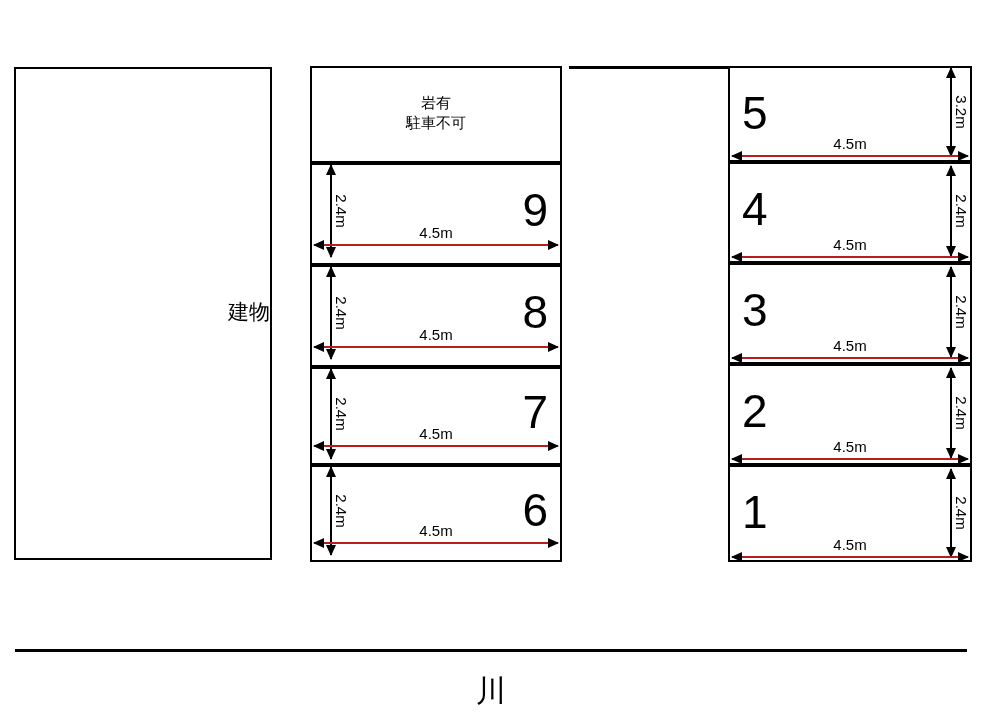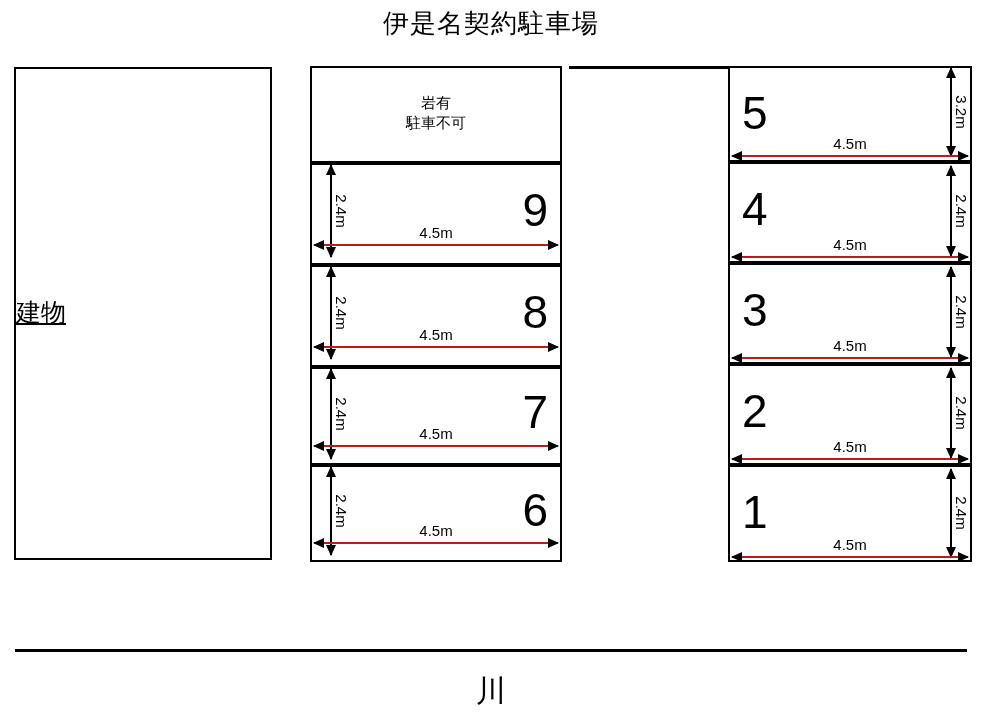--- a/index.html
+++ b/index.html
@@ -45,24 +45,23 @@
     height: 493px;
     border: 2px solid #000;
     box-sizing: border-box;
     background: #fff;
   }
   #building-label {
     position: absolute;
     left: 0;
     top: 228px;
     width: 100%;
-    text-align: left;
-    font-size: 25px;
+    text-align: right;
+    font-size: 21px;
     line-height: 30px;
-    text-decoration: underline;
   }
 
   
   .lot-col {
     position: absolute;
     box-sizing: border-box;
     background: #fff;
   }
   .lot-cell {
     position: absolute;
@@ -185,21 +184,20 @@
     text-align: center;
     font-size: 30px;
     line-height: 38px;
   }
 </style>
 </head>
 <body>
 
 <div id="canvas">
 
-  <div id="page-title">伊是名契約駐車場</div>
 
   <div id="building">
     <div id="building-label">建物</div>
   </div>
 
   <div class="rail" style="left:310px; top:66px; width:252px;"></div>
   <div class="rail" style="left:562px; top:66px; width:410px;"></div>
 
   <div class="lot-col" id="middle-column" style="left:310px; top:66px; width:259px; height:496px;">
 

